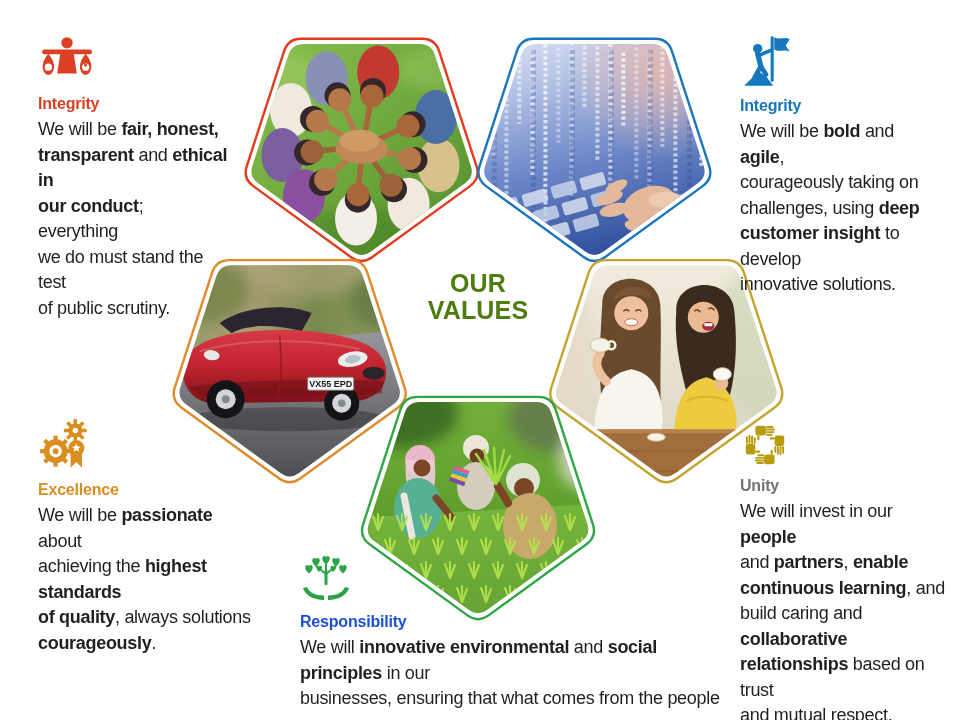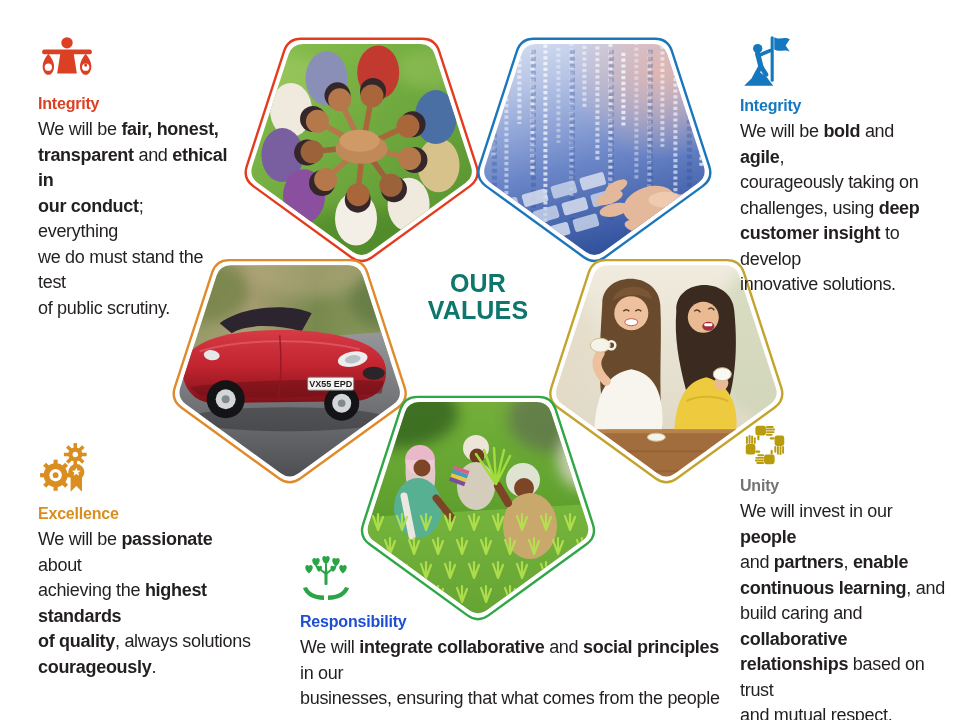--- a/index.html
+++ b/index.html
@@ -6,21 +6,21 @@
   #stage{position:relative;width:960px;height:720px;overflow:hidden;background:#fff;
          font-family:"Liberation Sans",sans-serif;}
   #pent-svg{position:absolute;left:0;top:0;}
   .vb{position:absolute;}
   .vb h2{font-size:16px;font-weight:700;margin:7px 0 4px;letter-spacing:-0.2px;}
   .vb p{font-size:18px;line-height:1.42;color:#231f20;margin:0;white-space:pre-line;letter-spacing:-0.3px;}
   .vb p strong{font-weight:700;}
   .icon svg{display:block;}
   #b-integrity{left:38px;top:36px;width:190px;}
   #b-pioneering{left:740px;top:32px;width:200px;}
-  #b-excellence{left:38px;top:440px;width:215px;}
+  #b-excellence{left:38px;top:416px;width:215px;}
   #b-unity{left:740px;top:420px;width:208px;}
   #b-responsibility{left:300px;top:554px;width:420px;}
   #center-title{position:absolute;left:386px;top:270px;width:184px;text-align:center;
                 font-weight:700;font-size:25px;line-height:1.06;letter-spacing:0.2px;}
 </style>
 </head>
 <body>
 
 <div id="stage">
 
@@ -337,21 +337,21 @@
 
     <g id="borders">
         <path d="M301.1,38.7 Q288.1,38.7 284.1,51.1 L246.8,166.1 Q242.7,178.4 253.3,186.1 L351.1,257.2 Q361.6,264.8 372.1,257.2 L470.0,186.1 Q480.5,178.4 476.5,166.1 L439.1,51.1 Q435.1,38.7 422.1,38.7 Z" fill="none" stroke="#e43b1f" stroke-width="2.4"></path>
         <path d="M671.9,51.1 Q667.9,38.7 654.9,38.7 L533.9,38.7 Q520.9,38.7 516.9,51.1 L479.5,166.1 Q475.5,178.4 486.0,186.1 L583.9,257.2 Q594.4,264.8 604.9,257.2 L702.7,186.1 Q713.3,178.4 709.2,166.1 Z" fill="none" stroke="#1b76bc" stroke-width="2.4"></path>
         <path d="M174.8,387.4 Q170.8,399.8 181.3,407.5 L279.2,478.5 Q289.7,486.2 300.2,478.5 L398.1,407.5 Q408.6,399.8 404.6,387.4 L367.2,272.4 Q363.2,260.1 350.2,260.1 L229.2,260.1 Q216.2,260.1 212.2,272.4 Z" fill="none" stroke="#df8a2b" stroke-width="2.4"></path>
         <path d="M774.7,407.5 Q785.2,399.8 781.2,387.4 L743.8,272.4 Q739.8,260.1 726.8,260.1 L605.8,260.1 Q592.8,260.1 588.8,272.4 L551.4,387.4 Q547.4,399.8 557.9,407.5 L655.8,478.5 Q666.3,486.2 676.8,478.5 Z" fill="none" stroke="#c3a42e" stroke-width="2.4"></path>
         <path d="M467.5,615.4 Q478.0,623.0 488.5,615.4 L586.4,544.3 Q596.9,536.6 592.9,524.3 L555.5,409.2 Q551.5,396.9 538.5,396.9 L417.5,396.9 Q404.5,396.9 400.5,409.2 L363.1,524.3 Q359.1,536.6 369.6,544.3 Z" fill="none" stroke="#2fa746" stroke-width="2.4"></path>
       </g>
   </svg>
 
-  <div id="center-title" style="color: #0f766e;">
+  <div id="center-title" style="color: #4d7c0f;">
     <div>OUR</div>
     <div>VALUES</div>
   </div>
 
   <div class="vb" id="b-integrity">
     <span class="icon" style="color: rgb(220, 64, 36);">
       <svg width="58" height="52" viewBox="0 0 56 50" fill="currentColor">
         <circle cx="28" cy="6.5" r="5.5"></circle>
         <path d="M22,14 h12 l3.5,22 h-19 z"></path>
         <rect x="4" y="13" width="48" height="4.5" rx="2"></rect>
@@ -467,18 +467,18 @@
           <path d="M19,18 C15.5,15 16,11.8 18.2,11.8 C19,11.8 19.3,12.5 19.3,12.8 C19.3,12.5 19.7,11.8 20.4,11.8 C22.6,11.8 23,15 19,18 Z"></path>
           <path d="M33,18 C29.5,15 30,11.8 32.2,11.8 C33,11.8 33.3,12.5 33.3,12.8 C33.3,12.5 33.7,11.8 34.4,11.8 C36.6,11.8 37,15 33,18 Z"></path>
         </g>
         <path d="M26,20 L16,12 M26,20 L36,12 M26,20 L26,10" stroke="currentColor" stroke-width="2" fill="none"></path>
         <rect x="24.5" y="16" width="3" height="15" rx="1"></rect>
         <path d="M3,34 C5,41 13,46 24,46 L24,41.5 C15,41.5 9,38 7,33 Z"></path>
         <path d="M49,34 C47,41 39,46 28,46 L28,41.5 C37,41.5 43,38 45,33 Z"></path>
       </svg>
     </span>
     <h2 style="color: #1d4ed8;">Responsibility</h2>
-    <p><span>We will </span><strong>integrate collaborative</strong><span> and </span><strong>social principles</strong><span> in our
+    <p><span>We will </span><strong>innovative environmental</strong><span> and </span><strong>social principles</strong><span> in our
 businesses, ensuring that what comes from the people goes
 back to the people many times over.</span></p>
   </div>
 
 </div>
 
 </body></html>

